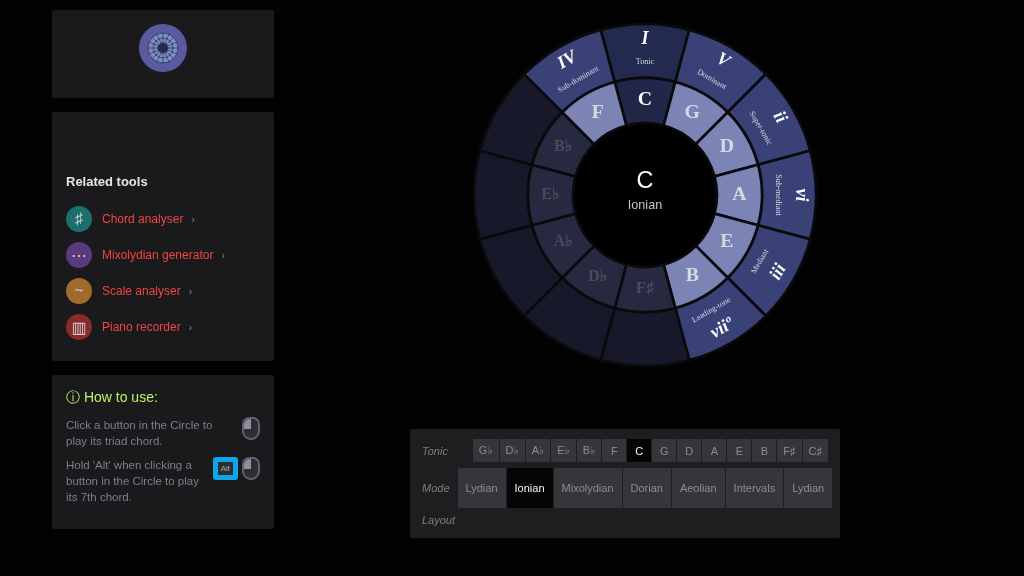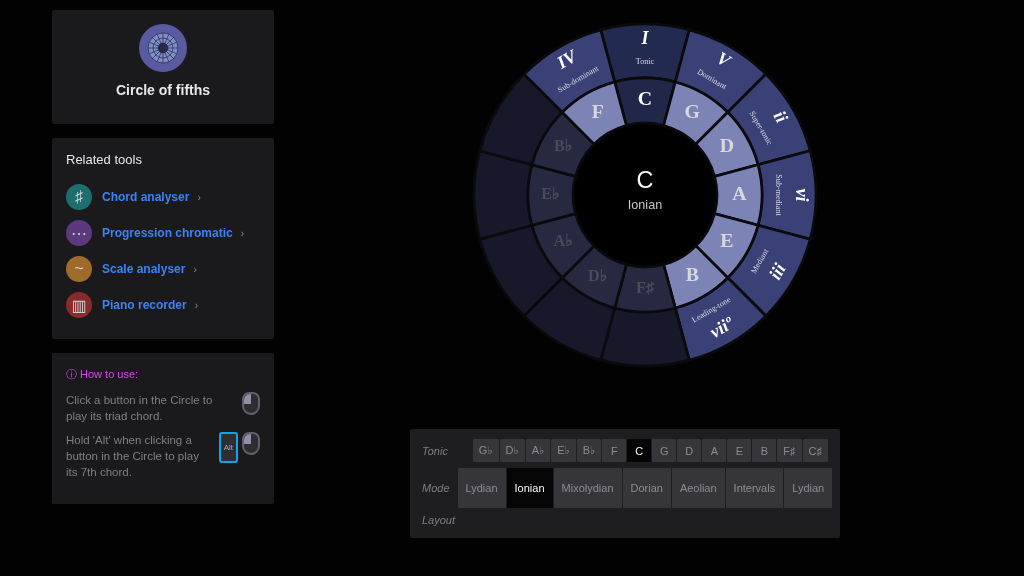--- a/index.html
+++ b/index.html
@@ -42,47 +42,48 @@
     margin-bottom: 10px;
   }
   .intro p {
     font-size: 11.5px;
     line-height: 1.45;
     color: #7e7e88;
   }
   .related h3 {
     font-size: 13px;
     color: #e6e6ea;
-    font-weight: 400;
+    font-weight: 700;
     margin-bottom: 12px;
+    margin-top: 48px;
   }
   .tool {
     display: flex; align-items: center;
     gap: 10px;
     padding: 5px 0;
     cursor: pointer;
   }
   .tool .ticon {
     width: 26px; height: 26px; border-radius: 50%;
     display:flex;align-items:center;justify-content:center;
     flex-shrink:0;
   }
-  .tool .label { font-size: 12px; color: #3b82f6; font-weight: bold; }
+  .tool .label { font-size: 12px; color: #ef4444; }
   .tool .chev { color: #888; font-size:10px; margin-left:-2px;}
-  .howto h3 { font-size: 11px; color:#d946ef; font-weight:500; margin-bottom:10px;}
+  .howto h3 { font-size: 14px; color:#bef264; font-weight:500; margin-bottom:10px;}
   .howto h3::before{content:"ⓘ "; }
   .howto .step { display:flex; gap:10px; font-size:11.5px; color:#7e7e88; line-height:1.4; margin-bottom:8px;}
   .howto .step .txt{flex:1;}
   .howto .mouse{
     width:18px;height:23px;border:2px solid #606070;border-radius:8px 8px 10px 10px;
     position:relative;flex-shrink:0;background:#2d2d32;
   }
   .howto .mouse.left::before{content:"";position:absolute;left:0;top:0;width:7px;height:10px;background:#9090a0;border-radius:6px 0 0 0;}
   .howto .altrow{display:flex;gap:4px;align-items:flex-start;}
-  .howto .altkey{font-size:8px;background:#2d2d32;border:2px solid #0ea5e9;border-radius:3px;padding:8px 3px;color:#aaa;}
+  .howto .altkey{font-size:8px;background:#2d2d32;border:5px solid #0ea5e9;border-radius:3px;padding:1px 3px;color:#aaa;}
 
   
   .wheel {
     position:absolute;
     left: 465px; top: 15px;
     width: 360px; height: 360px;
   }
   .wheel svg { width:100%; height:100%; overflow:visible;}
   .seg { stroke:#0a0a0c; stroke-width:3; cursor:pointer;}
   .outer-off{fill:#17182a;}
@@ -138,34 +139,33 @@
             <line x1="6" y1="6" x2="28" y2="28"></line>
               <line x1="28" y1="6" x2="6" y2="28"></line>
             <line x1="11" y1="3" x2="23" y2="31"></line>
               <line x1="23" y1="3" x2="11" y2="31"></line>
             <line x1="3" y1="11" x2="31" y2="23"></line>
               <line x1="3" y1="23" x2="31" y2="11"></line>
           </g>
         </svg>
       </div>
     </div>
-    <h2>Circle of fifths</h2>
   </div>
 
   <div class="panel related">
     <h3>Related tools</h3>
     <div id="related-list">
         <div class="tool">
           <span class="ticon" style="background:#1e6e6e">♯</span>
     <span class="label">Chord analyser</span>
     <span class="chev">›</span>
         </div>
         <div class="tool">
           <span class="ticon" style="background:#5a3a7a">⋯</span>
-    <span class="label">Progression chromatic</span>
+    <span class="label">Mixolydian generator</span>
     <span class="chev">›</span>
         </div>
         <div class="tool">
           <span class="ticon" style="background:#a06a2a">~</span>
     <span class="label">Scale analyser</span>
     <span class="chev">›</span>
         </div>
         <div class="tool">
           <span class="ticon" style="background:#8a2a2a">▥</span>
     <span class="label">Piano recorder</span>

